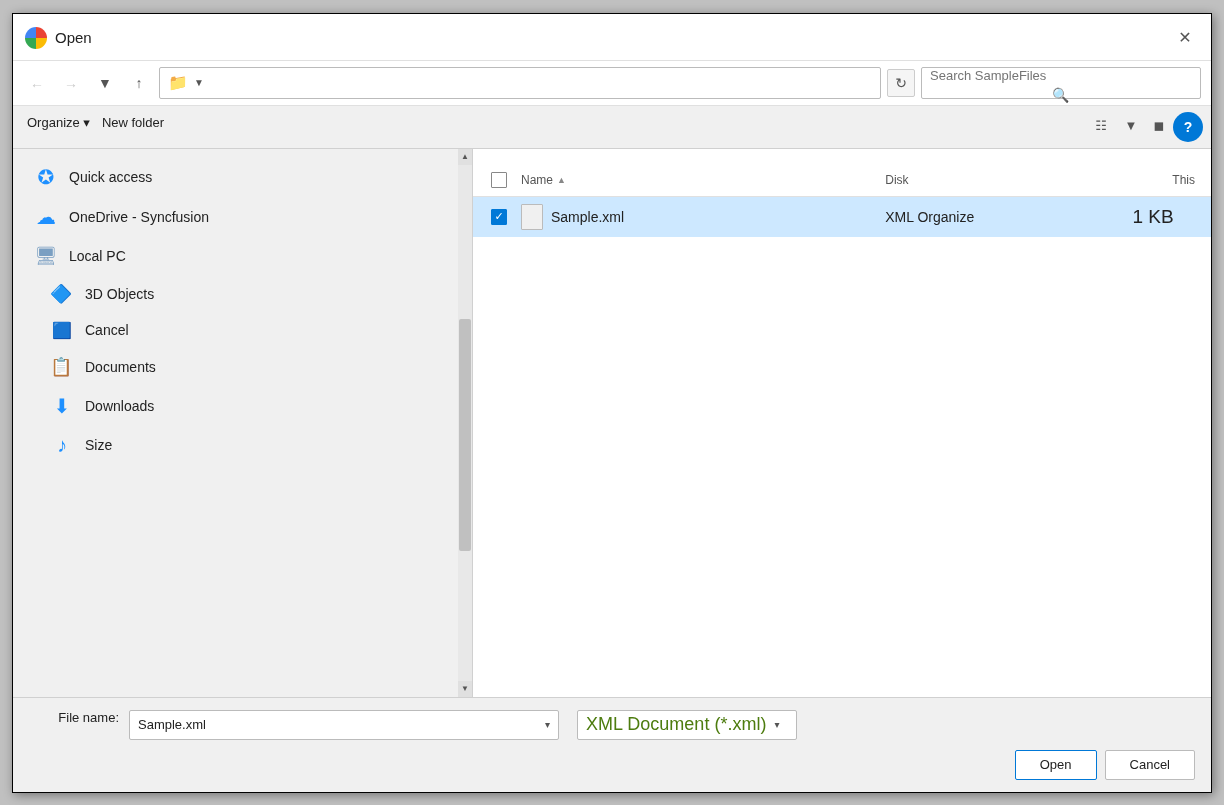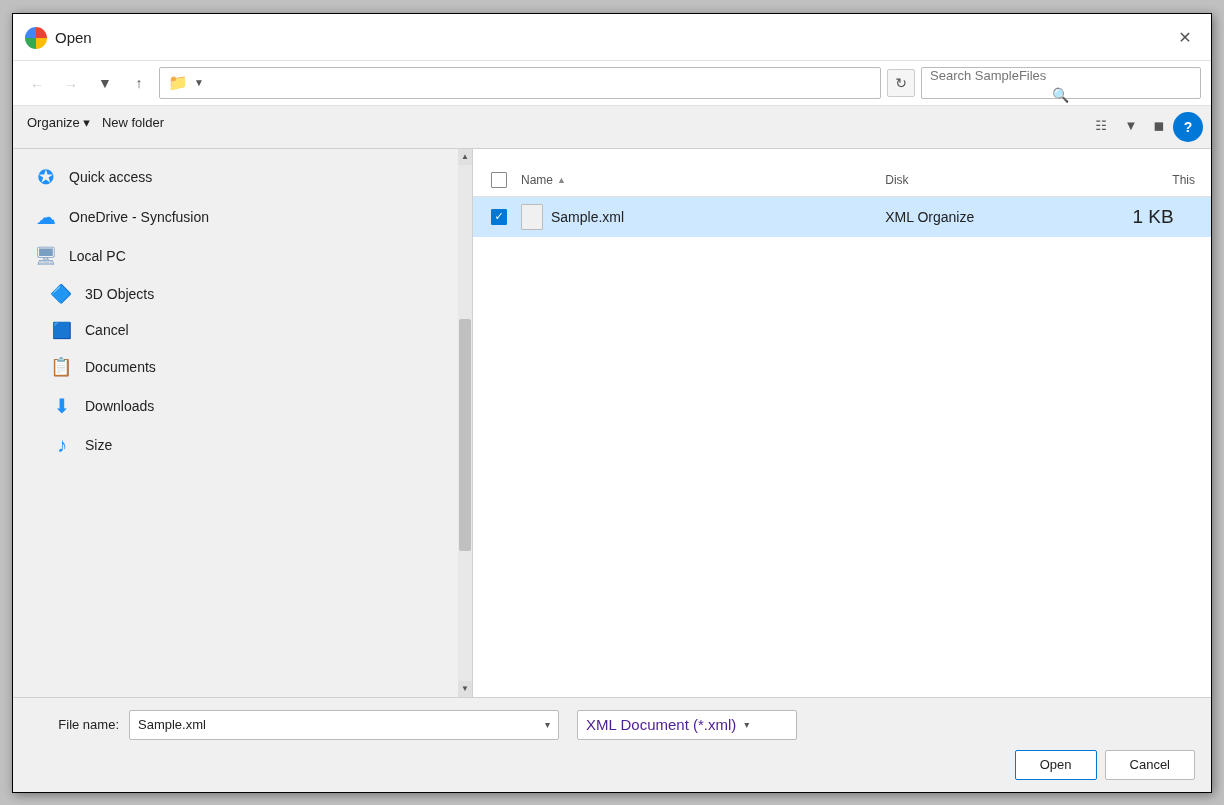--- a/index.html
+++ b/index.html
@@ -401,21 +401,21 @@
 
     
     .bottom-bar {
       background: #f0f0f0;
       border-top: 1px solid #d0d0d0;
       padding: 12px 16px;
       flex-shrink: 0;
     }
     .bottom-row1 {
       display: flex;
-      align-items: center;
+      align-items: flex-start;
       gap: 10px;
       margin-bottom: 10px;
     }
     .bottom-row2 {
       display: flex;
       align-items: center;
       justify-content: flex-end;
       gap: 8px;
     }
     .file-label {
@@ -452,22 +452,22 @@
       border-radius: 2px;
       padding: 0 8px;
       font-size: 13px;
       display: flex;
       align-items: center;
       background: #fff;
       cursor: pointer;
       gap: 8px;
     }
     .file-type-text {
-      font-size: 15px;
-      color: #4c1d95;
+      font-size: 18px;
+      color: #4d7c0f;
     }
     .action-btn {
       height: 30px;
       padding: 0 24px;
       border: 1px solid #0078d7;
       border-radius: 2px;
       background: #fff;
       font-size: 13px;
       color: #222;
       cursor: pointer;

